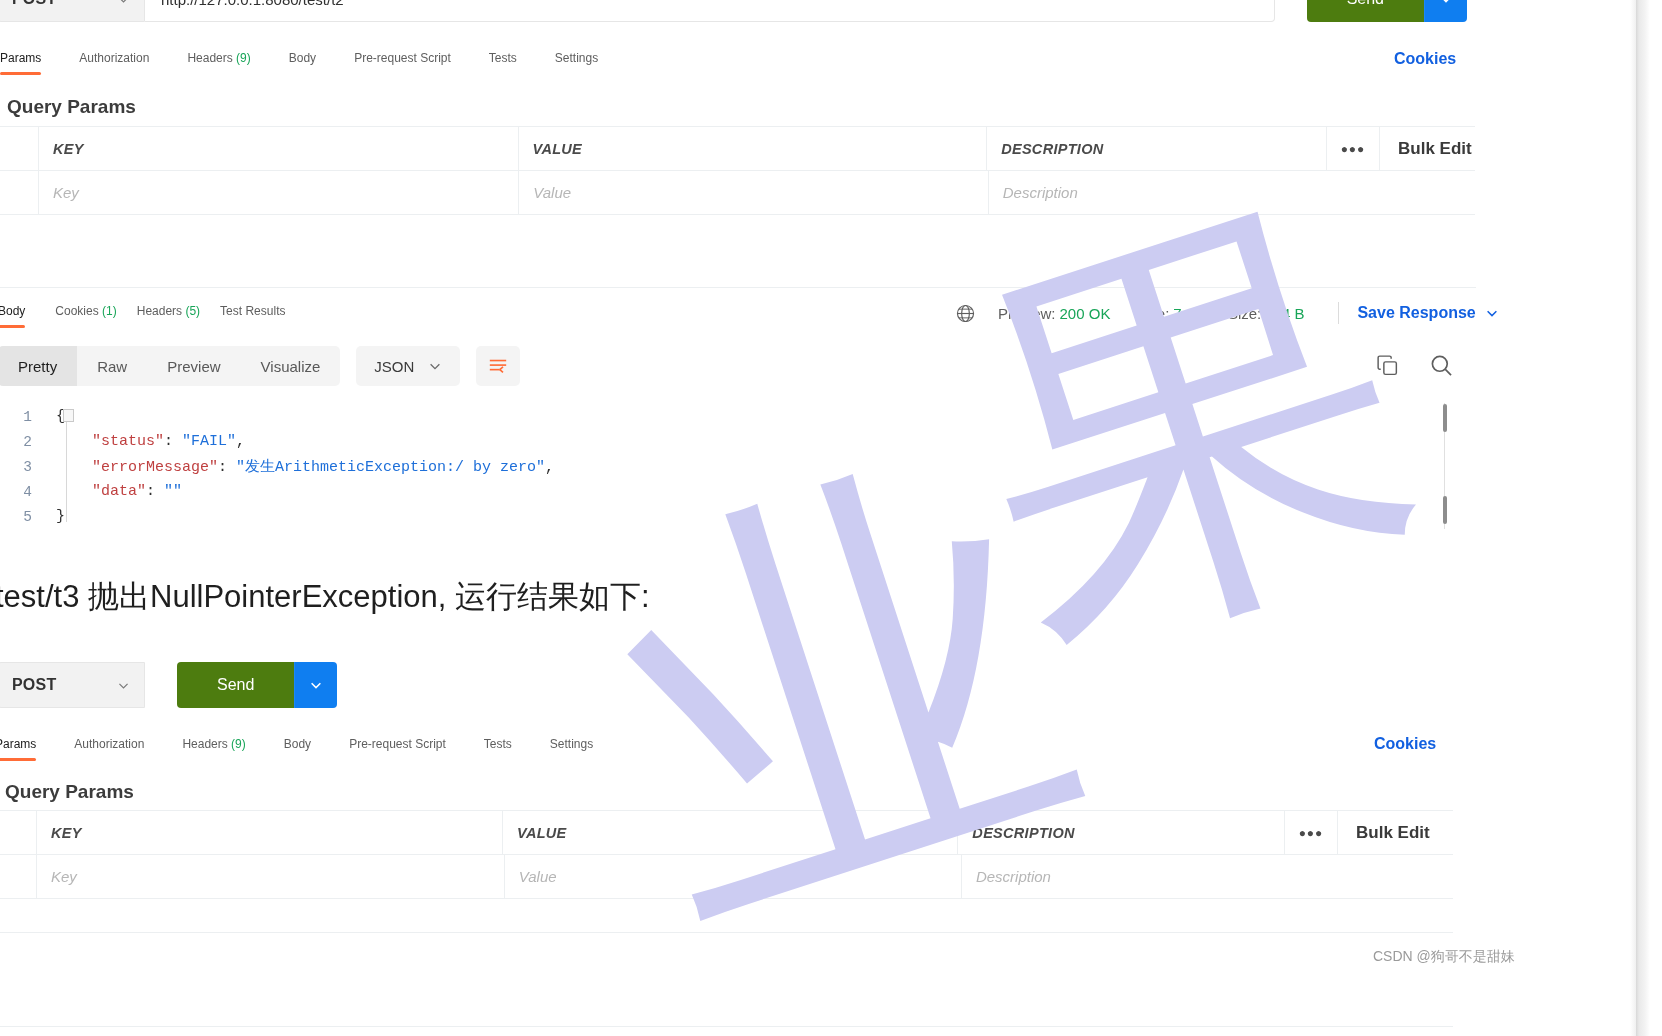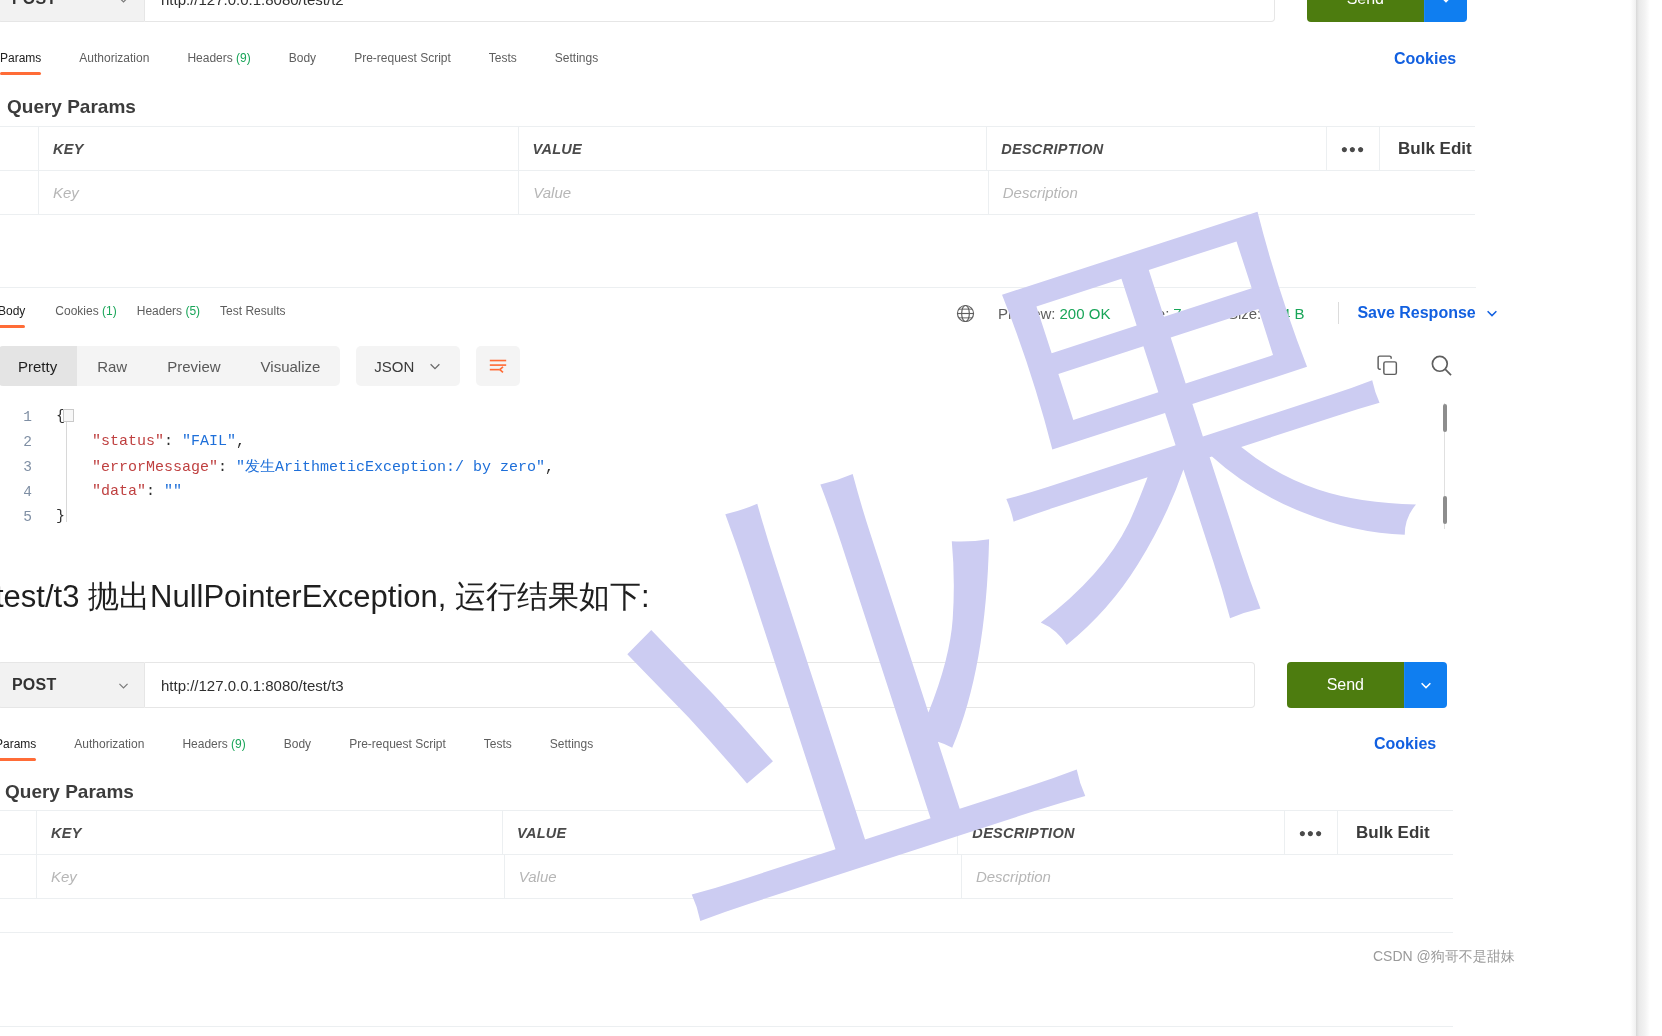--- a/index.html
+++ b/index.html
@@ -553,23 +553,20 @@
 
     <div class="prose-heading" style="left:-5px; top:576px;">test/t3 抛出NullPointerException, 运行结果如下:</div>
 
     <div class="req-bar" style="left:-3px; top:662px; width:1450px;">
       <div class="method-box">
         <span class="method-label">POST</span>
         <svg width="13" height="13" viewBox="0 0 16 16">
           <path d="M3 6 L8 11 L13 6" fill="none" stroke="#7a7a7a" stroke-width="1.5"></path>
         </svg>
       </div>
-      <div class="url-box">
-        <span class="url-text">http://127.0.0.1:8080/test/t3</span>
-      </div>
       <div class="send-group">
         <div class="send-main">Send</div>
         <div class="send-caret">
           <svg width="14" height="14" viewBox="0 0 16 16">
             <path d="M3 6 L8 11 L13 6" fill="none" stroke="#ffffff" stroke-width="1.7"></path>
           </svg>
         </div>
       </div>
     </div>
 

